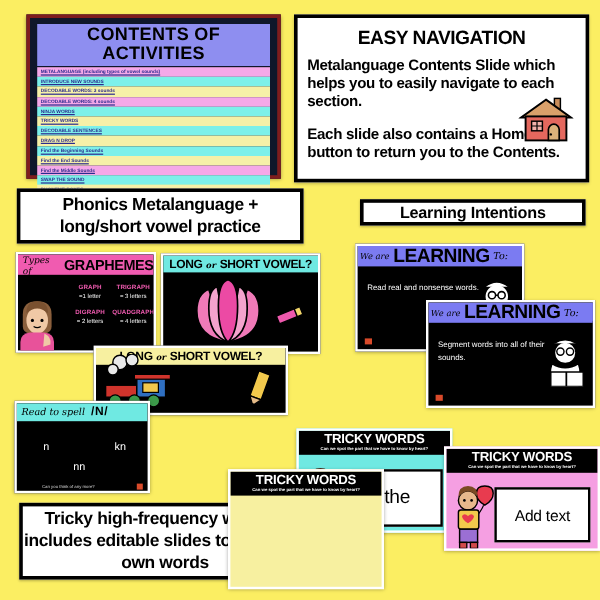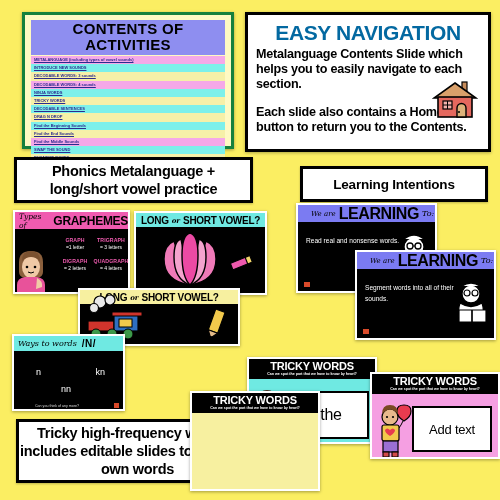--- a/index.html
+++ b/index.html
@@ -6,49 +6,49 @@
   body{
     width:500px;height:500px;overflow:hidden;
     background:#fbee62;
     font-family:"Liberation Sans", sans-serif;
     position:relative;
   }
   .stage{position:absolute;inset:0;width:500px;height:500px;}
   .abs{position:absolute;box-sizing:border-box;}
 
   
-  #contents{left:22px;top:12px;width:212px;height:137px;background:#fef9c3;border:3px solid #15803d;
+  #contents{left:22px;top:12px;width:212px;height:137px;background:#0f172a;border:3px solid #7f1d1d;
             box-shadow:0 1px 3px rgba(0,0,0,.35);padding:5px 6px;}
   #contents .ctitle{
     background:#8e8ef0;color:#000;text-align:center;font-weight:bold;
     font-size:15px;letter-spacing:.3px;line-height:16px;padding:1px 0 2px;
     font-family:"Liberation Sans", sans-serif;
   }
   #contents .rows{margin-top:1px;}
   #contents .row{
     height:8.2px;line-height:8.2px;font-size:4px;font-weight:bold;
     color:#2b2b8f;padding-left:3px;overflow:hidden;white-space:nowrap;
     text-decoration:underline;
   }
 
   
   #easynav{left:245px;top:12px;width:246px;height:140px;background:#fff;border:3px solid #000;
            box-shadow:0 1px 3px rgba(0,0,0,.3);padding:6px 8px 4px;}
-  #easynav .hd{font-size:21px;font-weight:bold;text-align:center;letter-spacing:-.4px;
-               line-height:24px;color:#0369a1;}
+  #easynav .hd{font-size:16px;font-weight:bold;text-align:center;letter-spacing:-.4px;
+               line-height:24px;color:#000000;}
   #easynav .bd{font-size:12.6px;font-weight:bold;line-height:15px;color:#000;margin-top:2px;letter-spacing:-.25px;}
   #easynav .bd2{margin-top:13px;}
   #easynav .house{position:absolute;right:10px;top:64px;width:46px;height:40px;}
 
   
   .caption{background:#fff;border:3px solid #000;display:flex;align-items:center;
            justify-content:center;text-align:center;font-weight:bold;color:#000;
            box-shadow:0 1px 2px rgba(0,0,0,.25);}
   #cap-phonics{left:14px;top:157px;width:239px;height:46px;font-size:14.5px;line-height:18px;letter-spacing:-.3px;}
-  #cap-learning{left:300px;top:166px;width:188px;height:36px;font-size:13.5px;letter-spacing:-.2px;text-align:center;}
+  #cap-learning{left:300px;top:166px;width:188px;height:22px;font-size:13.5px;letter-spacing:-.2px;text-align:center;}
   #cap-tricky{left:16px;top:419px;width:243px;height:64px;font-size:14.5px;line-height:18px;letter-spacing:-.3px;}
 
   
   #graphemes{left:13px;top:210px;width:117px;height:84px;background:#000;border:2px solid #fff;
              box-shadow:0 1px 3px rgba(0,0,0,.35);overflow:hidden;}
   #graphemes .gbar{background:#f05bb0;height:17px;display:flex;align-items:center;padding-left:4px;gap:3px;}
   #graphemes .gscript{font-family:"DejaVu Serif",serif;font-style:italic;font-size:7.5px;color:#000;}
   #graphemes .gmain{font-size:12px;font-weight:bold;color:#000;letter-spacing:-.3px;}
   #graphemes .gbody{position:relative;height:67px;}
   #graphemes .gtable{position:absolute;left:42px;top:8px;width:72px;display:flex;flex-wrap:wrap;}
@@ -75,21 +75,21 @@
   #ways .wphon{font-size:10px;font-weight:bold;color:#000;letter-spacing:.5px;}
   #ways .wbody{position:relative;height:60px;color:#fff;}
   #ways .w1{position:absolute;left:22px;top:16px;font-size:9px;}
   #ways .w2{position:absolute;right:18px;top:16px;font-size:9px;}
   #ways .w3{position:absolute;left:47px;top:33px;font-size:9px;}
   #ways .wfoot{position:absolute;left:21px;bottom:3px;font-size:3.6px;color:#d8d8d8;}
   #ways .whome{position:absolute;right:4px;bottom:3px;width:5px;height:5px;background:#d94a2a;}
 
   
   .li{background:#000;border:2px solid #fff;box-shadow:0 1px 3px rgba(0,0,0,.35);overflow:hidden;position:absolute;}
-  .li .libar{position:relative;height:17px;background:#7b7bf2;display:flex;align-items:center;gap:3px;padding-left:13px;}
+  .li .libar{position:relative;height:17px;background:#7b7bf2;display:flex;align-items:center;gap:3px;padding-left:2px;}
   .li .libar:after{content:"";position:absolute;right:-9px;top:0;border-top:8.5px solid transparent;
                    border-bottom:8.5px solid transparent;border-left:10px solid #7b7bf2;}
   .li .liscript{font-family:"DejaVu Serif",serif;font-style:italic;font-size:7px;color:#000;}
   .li .libig{font-size:16px;font-weight:bold;color:#000;letter-spacing:-.4px;}
   .li .lito{font-family:"DejaVu Serif",serif;font-style:italic;font-size:8px;color:#000;}
   .li .litext{color:#fff;font-size:6.6px;line-height:11px;padding:13px 0 0 8px;width:110px;}
   .li .lihome{position:absolute;left:6px;bottom:4px;width:6px;height:5px;background:#d94a2a;}
   #li1{left:296px;top:203px;width:137px;height:86px;}
   #li2{left:355px;top:250px;width:137px;height:86px;}
   .prof{position:absolute;right:4px;width:34px;height:40px;}
@@ -246,21 +246,21 @@
           <rect x="9" y="4" width="10" height="22" fill="#f2c94c" stroke="#000" stroke-width="1.2"></rect>
           <polygon points="9,26 19,26 14,33" fill="#e5bb88" stroke="#000" stroke-width="1.2"></polygon>
           <polygon points="12,31 16,31 14,33" fill="#000"></polygon>
         </g>
       </svg>
     </div>
   </div>
 
   <div class="abs" id="ways">
     <div class="wbar">
-      <span class="wscript">Ways to words</span>
+      <span class="wscript">Read to spell</span>
       <span class="wphon">/N/</span>
     </div>
     <div class="wbody">
       <span class="w1">n</span>
       <span class="w2">kn</span>
       <span class="w3">nn</span>
       <span class="wfoot">Can you think of any more?</span>
       <span class="whome"></span>
     </div>
   </div>

